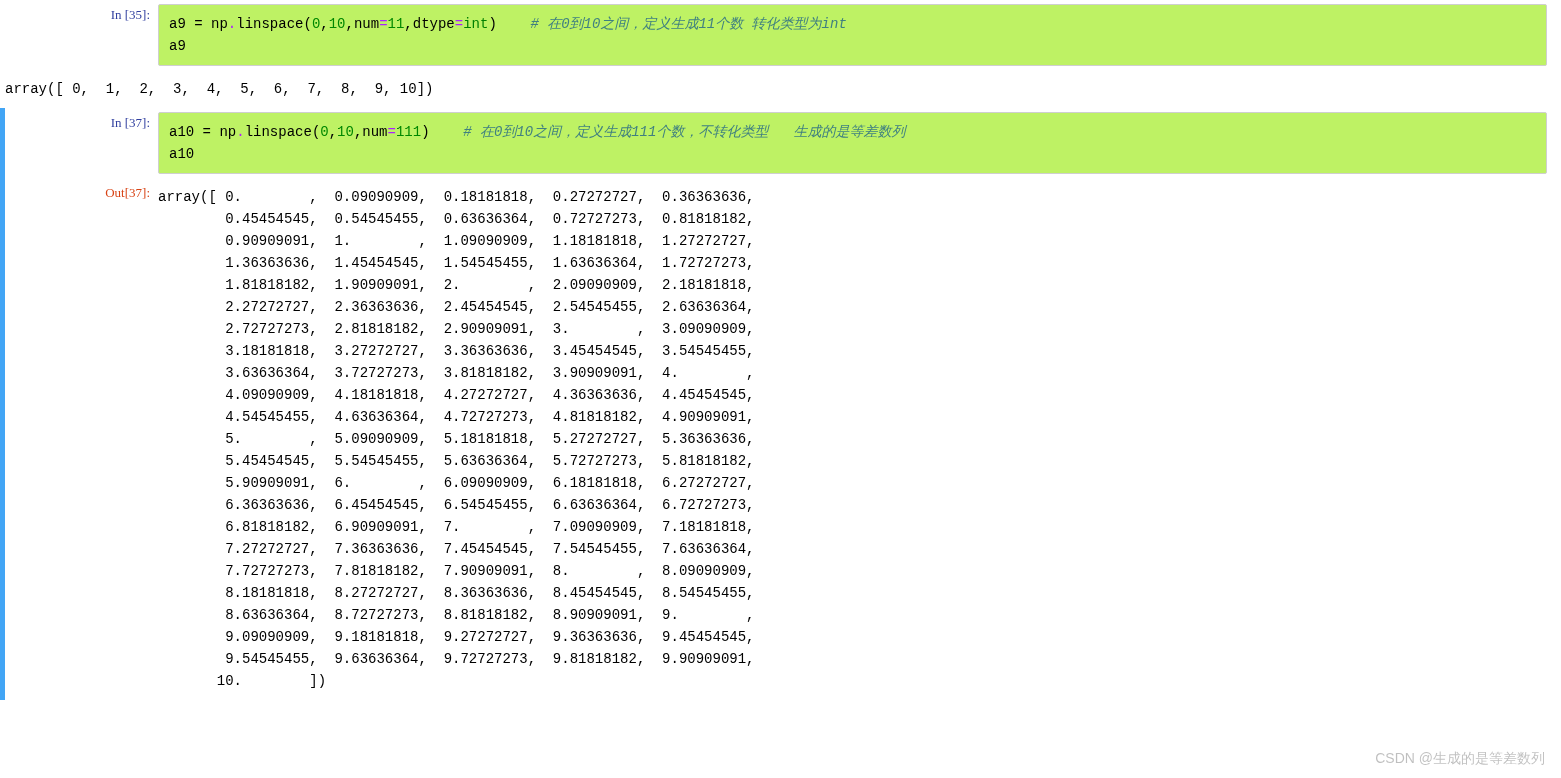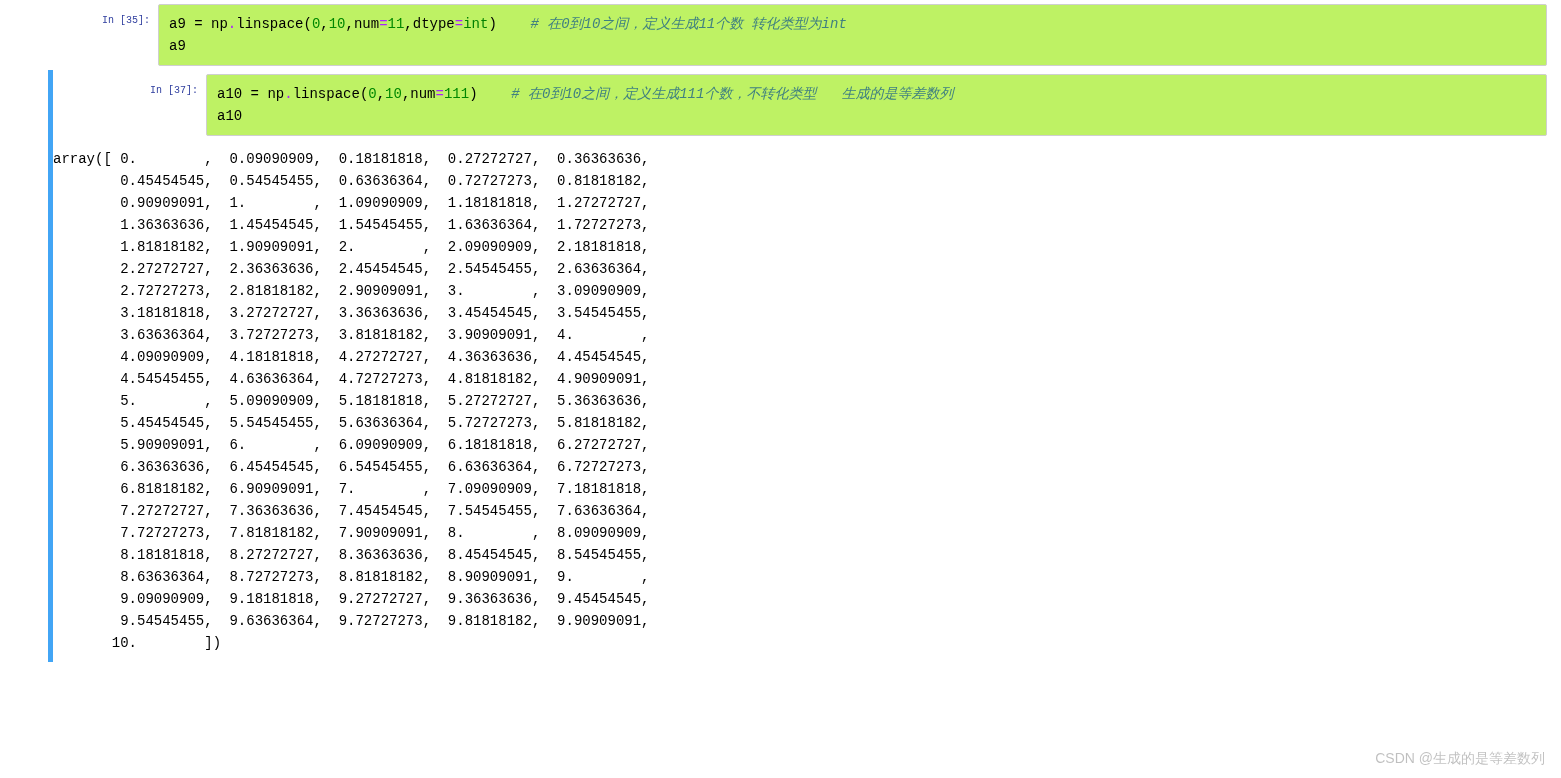--- a/index.html
+++ b/index.html
@@ -10,32 +10,31 @@
   font-size: 14px;
   color: #333;
 }
 .cell-wrapper {
   display: flex;
   padding: 0;
 }
 .cell-wrapper.selected {
   border-left: 5px solid #42A5F5;
   padding-left: 0;
-  margin-left: 48px;
 }
 .cell-wrapper:not(.selected) {
   padding-left: 5px;
 }
 .prompt-area {
   width: 145px;
   flex-shrink: 0;
   text-align: right;
-  padding: 10px 8px 4px 0;
-  font-family: Liberation Mono, monospace;
-  font-size: 10px;
+  padding: 4px 8px 4px 0;
+  font-family: Liberation Serif, serif;
+  font-size: 13px;
   line-height: 22px;
 }
 .prompt-in { color: #303F9F; }
 .prompt-out { color: #D84315; }
 .input-area {
   flex: 1;
   border: 1px solid #CFCFCF;
   border-radius: 2px;
   background: #bef264;
   padding: 8px 10px;
@@ -70,28 +69,30 @@
 </style>
 </head>
 <body>
 
 <div class="cell-wrapper">
   <div class="prompt-area prompt-in">In  [35]:</div>
   <div class="input-area"><span class="c-nm">a9</span><span class="c-nm"> = </span><span class="c-nm">np</span><span class="c-op">.</span><span class="c-nm">linspace</span><span class="c-nm">(</span><span class="c-num">0</span><span class="c-nm">,</span><span class="c-num">10</span><span class="c-nm">,</span><span class="c-nm">num</span><span class="c-op">=</span><span class="c-num">11</span><span class="c-nm">,</span><span class="c-nm">dtype</span><span class="c-op">=</span><span class="c-bi">int</span><span class="c-nm">)</span><span>    </span><span class="c-cm"># 在0到10之间，定义生成11个数 转化类型为int</span>
 <span class="c-nm">a9</span></div>
 </div>
 <div class="cell-wrapper">
+  <div class="output-area">array([ 0,  1,  2,  3,  4,  5,  6,  7,  8,  9, 10])</div>
 </div>
 
 <div class="cell-wrapper selected">
   <div class="prompt-area prompt-in">In  [37]:</div>
   <div class="input-area"><span class="c-nm">a10</span><span class="c-nm"> = </span><span class="c-nm">np</span><span class="c-op">.</span><span class="c-nm">linspace</span><span class="c-nm">(</span><span class="c-num">0</span><span class="c-nm">,</span><span class="c-num">10</span><span class="c-nm">,</span><span class="c-nm">num</span><span class="c-op">=</span><span class="c-num">111</span><span class="c-nm">)</span><span>    </span><span class="c-cm"># 在0到10之间，定义生成111个数，不转化类型   生成的是等差数列</span>
 <span class="c-nm">a10</span></div>
 </div>
 <div class="cell-wrapper selected">
+  <div class="prompt-area prompt-out">Out[37]:</div>
   <div class="output-area">array([ 0.        ,  0.09090909,  0.18181818,  0.27272727,  0.36363636,
         0.45454545,  0.54545455,  0.63636364,  0.72727273,  0.81818182,
         0.90909091,  1.        ,  1.09090909,  1.18181818,  1.27272727,
         1.36363636,  1.45454545,  1.54545455,  1.63636364,  1.72727273,
         1.81818182,  1.90909091,  2.        ,  2.09090909,  2.18181818,
         2.27272727,  2.36363636,  2.45454545,  2.54545455,  2.63636364,
         2.72727273,  2.81818182,  2.90909091,  3.        ,  3.09090909,
         3.18181818,  3.27272727,  3.36363636,  3.45454545,  3.54545455,
         3.63636364,  3.72727273,  3.81818182,  3.90909091,  4.        ,
         4.09090909,  4.18181818,  4.27272727,  4.36363636,  4.45454545,

